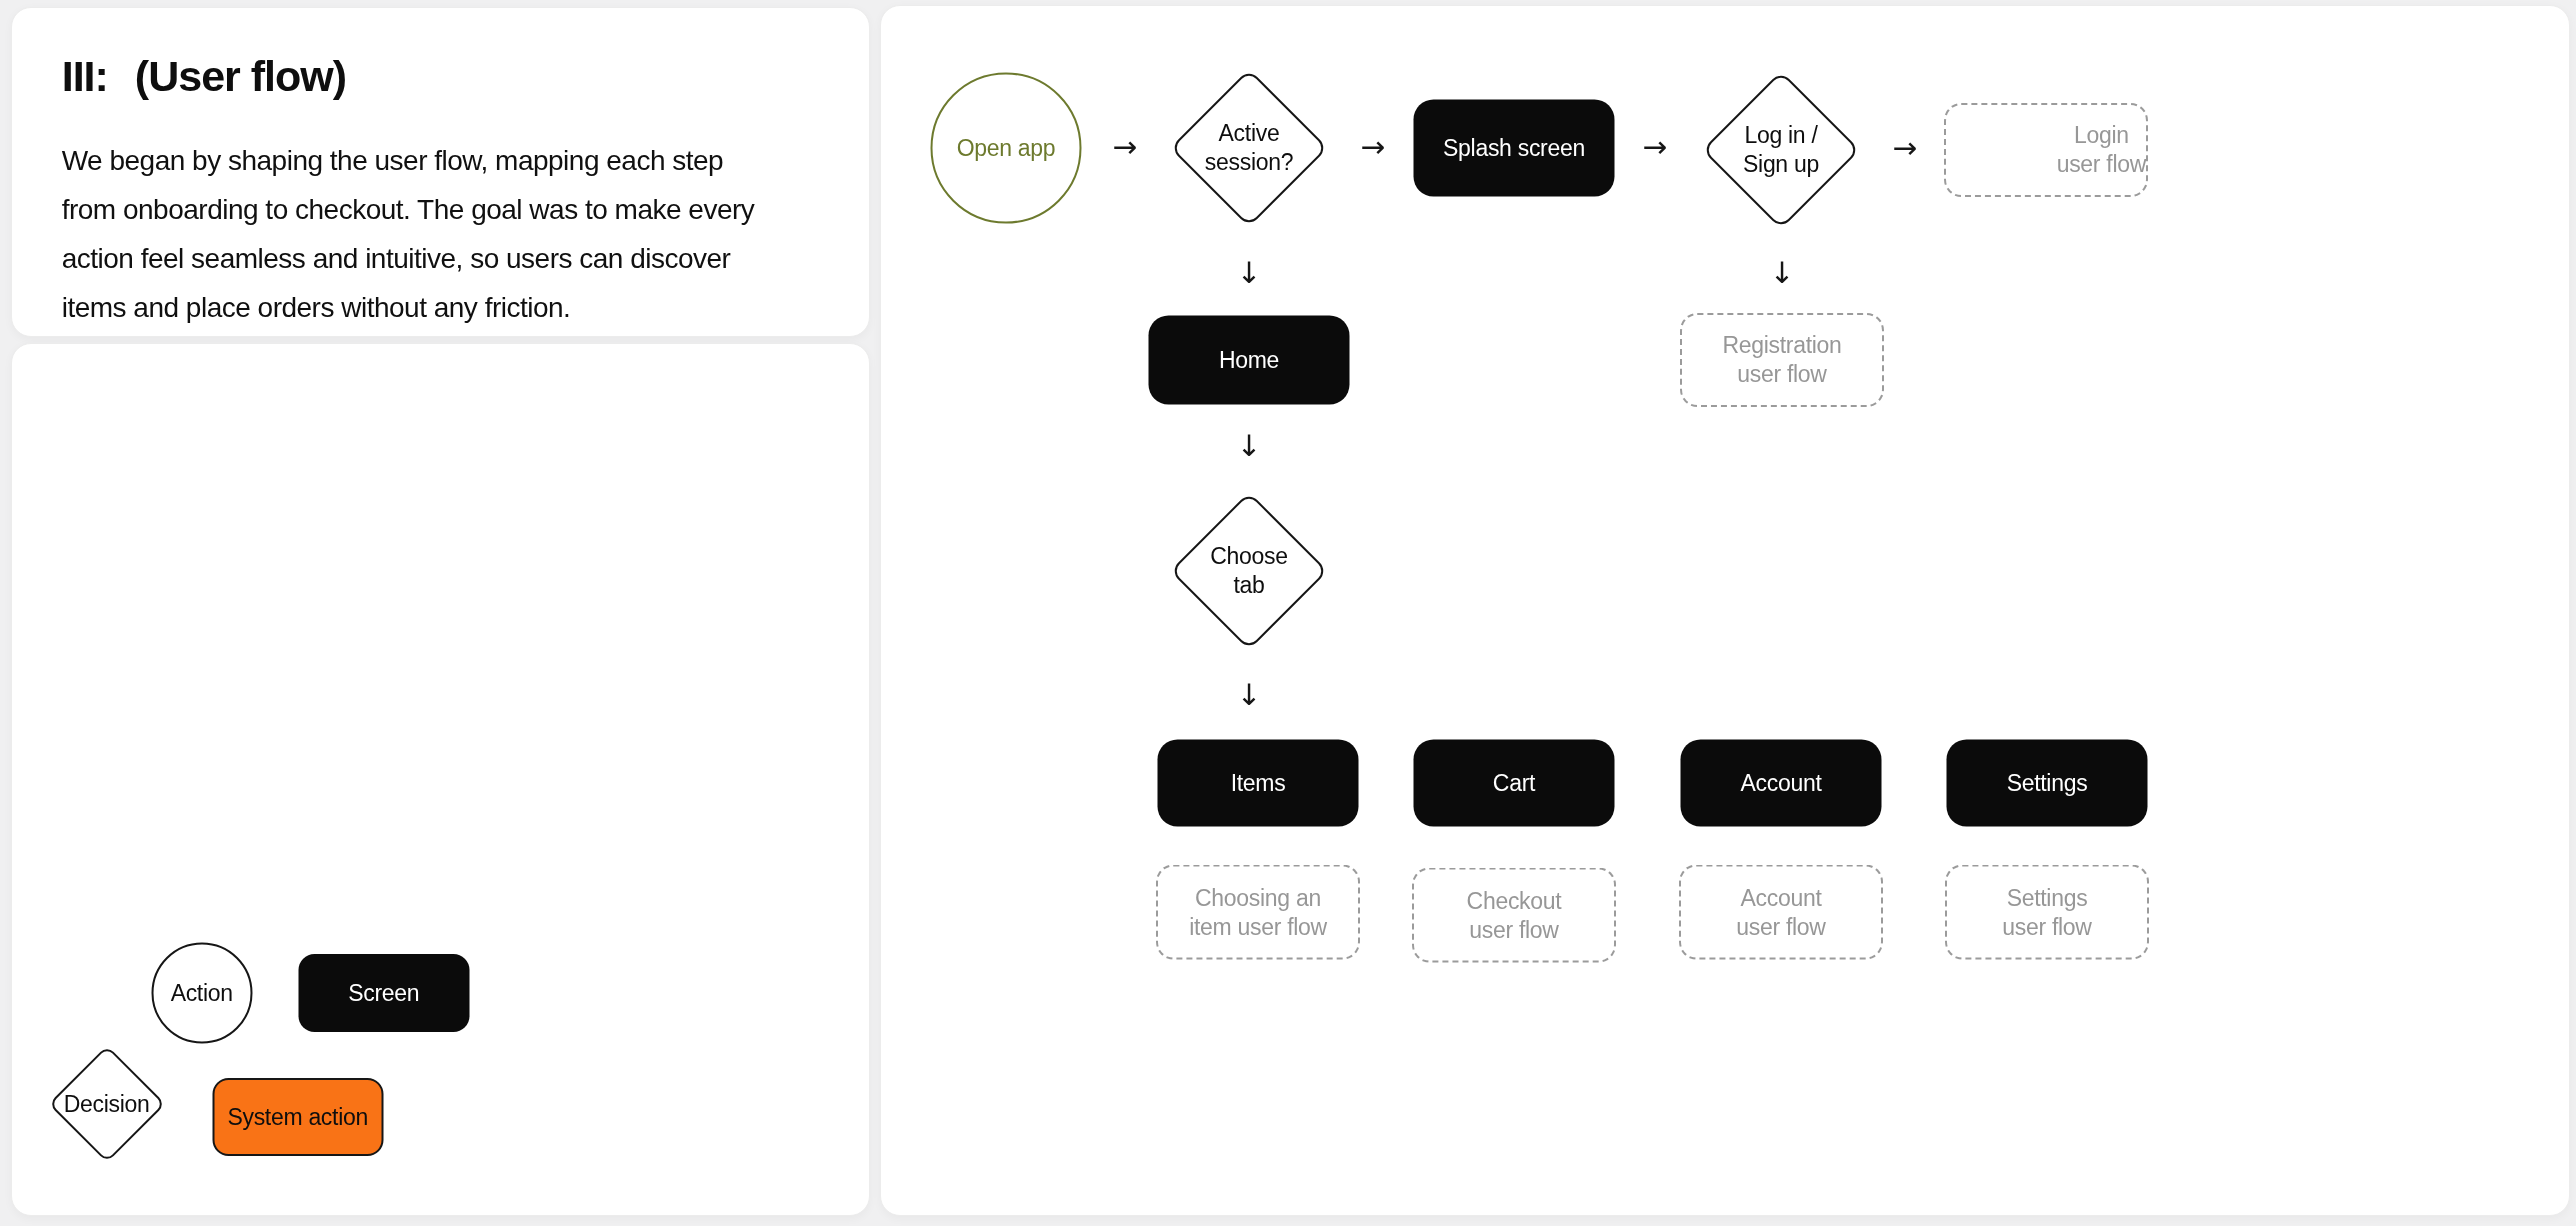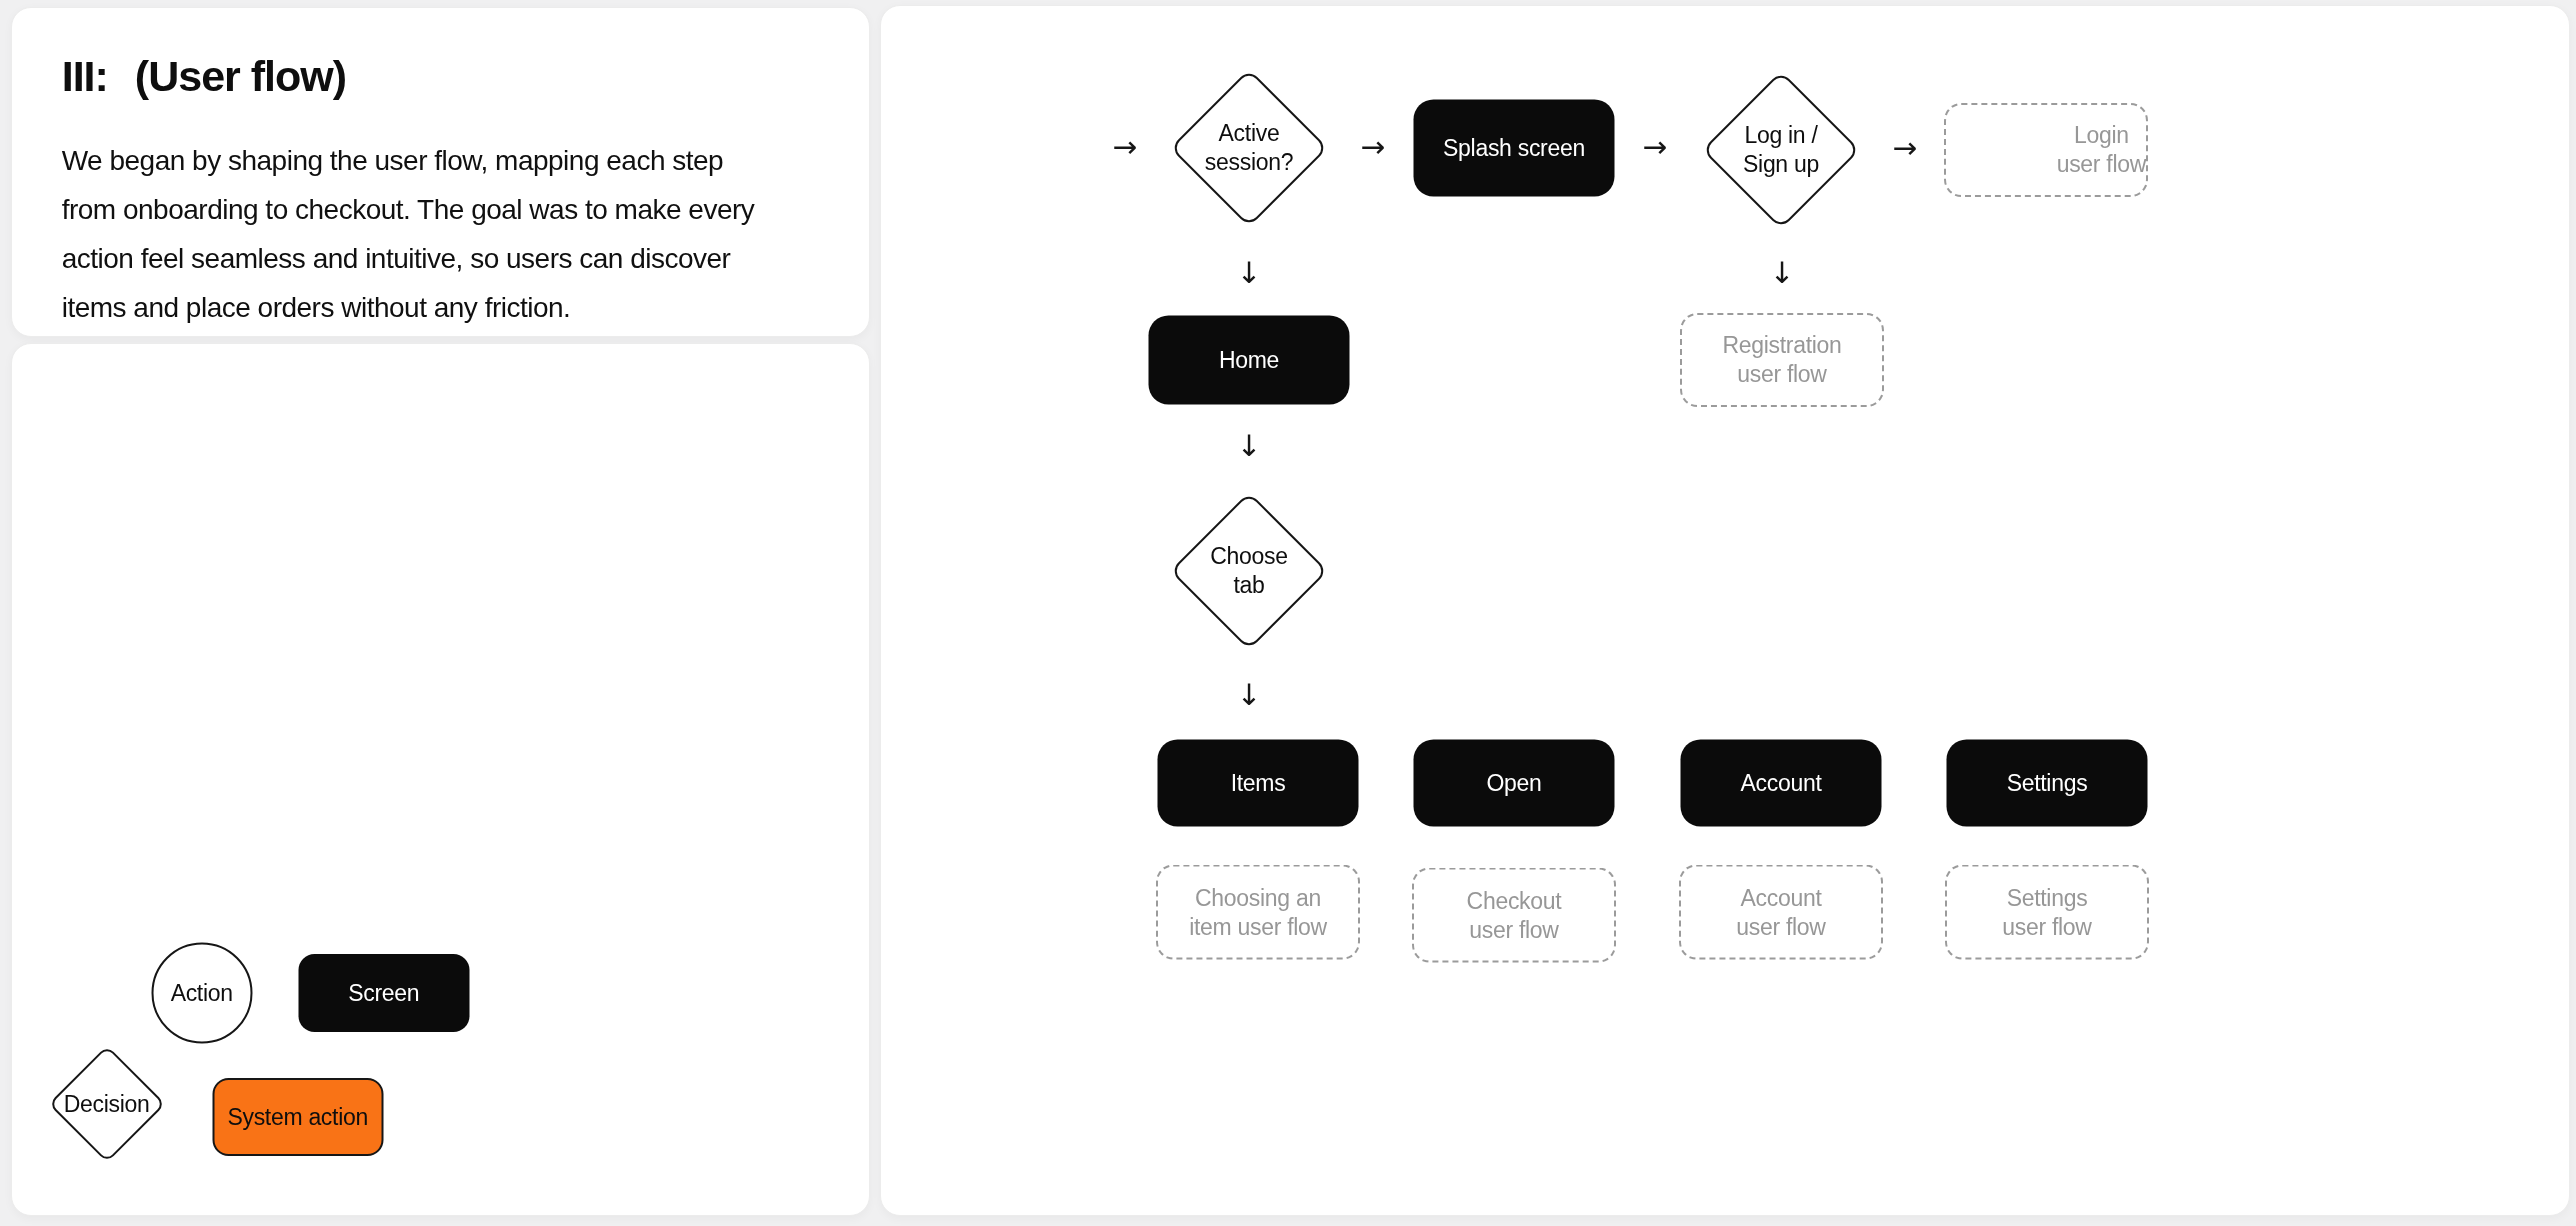--- a/index.html
+++ b/index.html
@@ -129,20 +129,23 @@
   <div class="node screen-node" style="left:372px;top:649px;width:171px;height:78px;border-radius:16px;">
     <span class="node-label">Screen</span>
   </div>
   <div class="node system-node" style="left:286px;top:773px;width:171px;height:78px;">
     <span class="node-label">System action</span>
   </div>
 </section>
 
 <section class="card" id="flow-card">
 
+  <div class="node circle-node olive" style="left:125px;top:142px;width:151px;height:151px;">
+    <span class="node-label">Open app</span>
+  </div>
   <span class="arrow" style="left:244px;top:142px;">→</span>
 
   <div class="node diamond-wrap" style="left:368px;top:142px;width:158px;height:158px;">
     <div class="diamond-shape" style="width:112px;height:112px;"></div>
     <span class="node-label">Active
 session?</span>
   </div>
   <span class="arrow" style="left:492px;top:142px;">→</span>
 
   <div class="node screen-node" style="left:633px;top:142px;width:201px;height:97px;">
@@ -180,21 +183,21 @@
     <span class="node-label">Choose
 tab</span>
   </div>
 
   <span class="arrow" style="left:368px;top:690px;">↓</span>
 
   <div class="node screen-node" style="left:377px;top:777px;width:201px;height:87px;">
     <span class="node-label">Items</span>
   </div>
   <div class="node screen-node" style="left:633px;top:777px;width:201px;height:87px;">
-    <span class="node-label">Open</span>
+    <span class="node-label">Cart</span>
   </div>
   <div class="node screen-node" style="left:900px;top:777px;width:201px;height:87px;">
     <span class="node-label">Account</span>
   </div>
   <div class="node screen-node" style="left:1166px;top:777px;width:201px;height:87px;">
     <span class="node-label">Settings</span>
   </div>
 
   <div class="node dashed-node" style="left:377px;top:906px;width:204px;height:95px;">
     <span class="node-label">Choosing an

